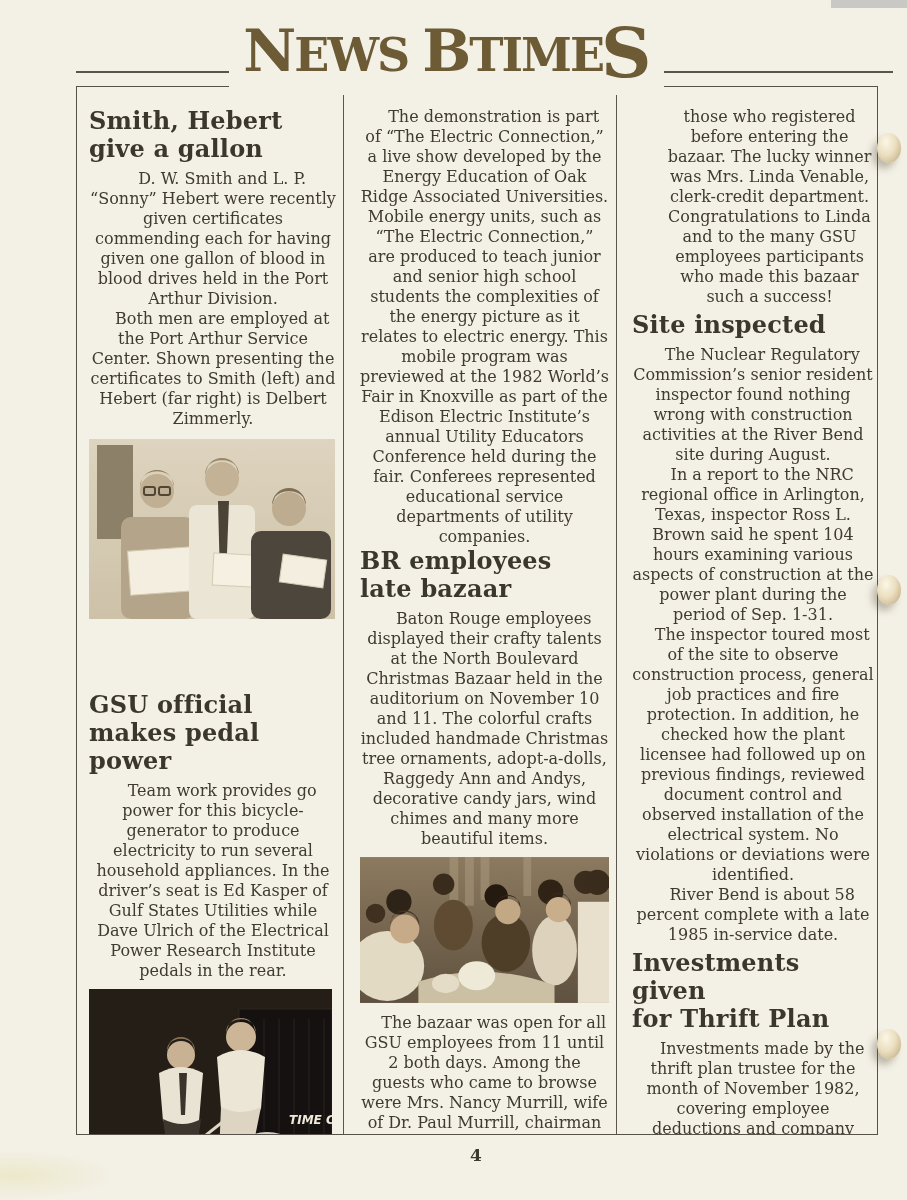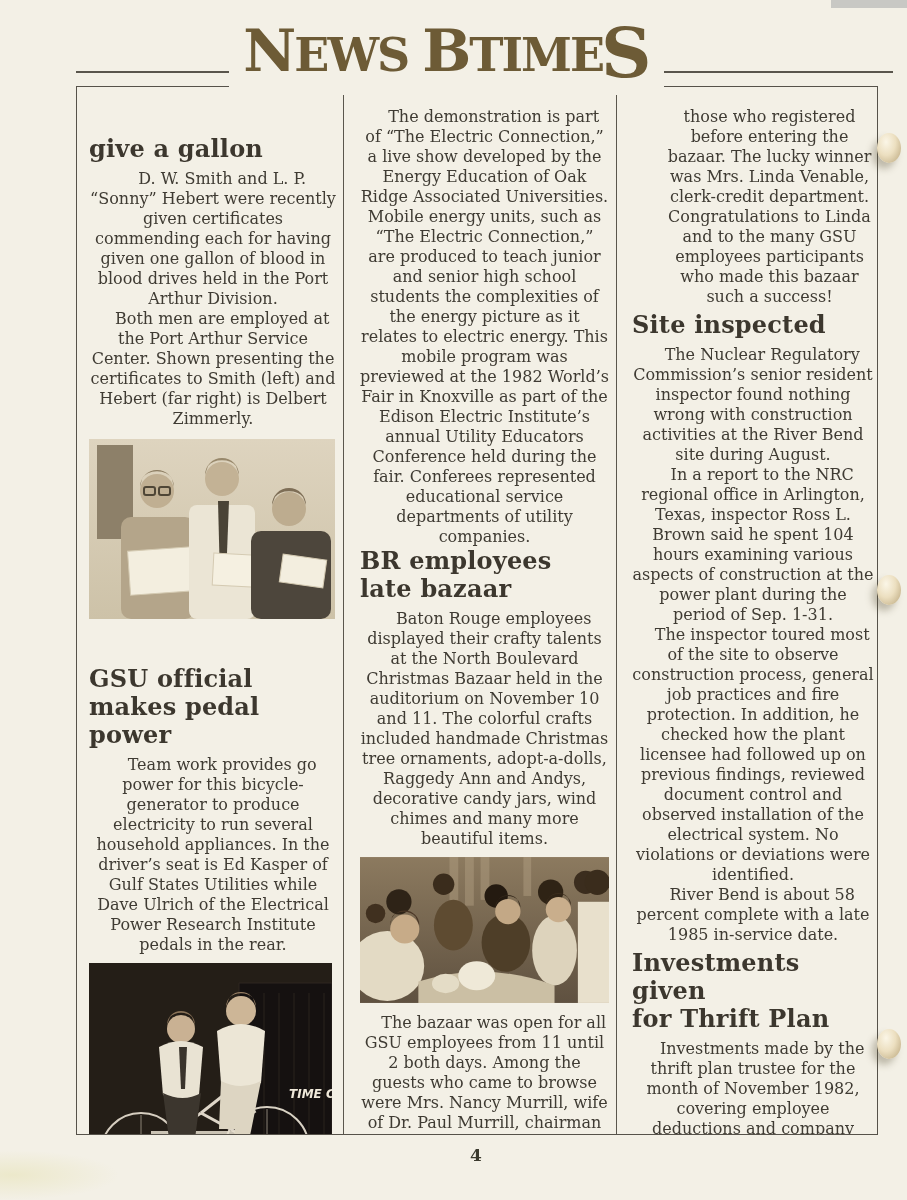--- a/index.html
+++ b/index.html
@@ -37,21 +37,21 @@
   .col2{width:272px;padding:20px 7px 0 16px;}
   .col3{width:260px;padding:20px 3px 0 15px;}
   .divider{width:1px;background:#5a564d;}
   h2{
     font-size:24px;line-height:28px;margin:0;
     font-weight:bold;color:#3c372e;letter-spacing:.2px;
   }
   p{font-size:16px;line-height:20px;margin:0;text-indent:1.15em;text-align:center;}
   p.noindent{text-indent:0;margin-left:33px;}
   .gap-s{margin-top:6px;}
-  .gap-h1{margin-top:46px;}
+  .gap-h1{margin-top:72px;}
   .gap-h2{}
   .gap-h3{margin-top:4px;}
   figure{margin:0;padding:0;line-height:0;}
   .photo1{margin-top:10px;}
   .photo2{margin-top:8px;}
   .photo3{margin-top:6px;margin-bottom:8px;}
   
   .bead{
     position:absolute;width:24px;height:30px;border-radius:50%;
     background:radial-gradient(ellipse at 38% 30%, #fbf6e7 0%, #ecdfc0 45%, #c6b48d 85%, #a99771 100%);
@@ -73,21 +73,21 @@
 
 <div class="masthead-rule"></div>
 <div class="masthead">
   <span class="logo-wrap"><span class="logo-seg seg-lg">N</span><span class="logo-seg seg-sm">EWS</span><span class="logo-seg seg-lg seg-b">B</span><span class="logo-seg seg-sm">TIME</span><span class="logo-seg seg-xl">S</span></span>
 </div>
 
 <div class="content-box">
 
   <div class="col col1">
     <h2>
-      <br>
+      <span>Smith, Hebert</span><br>
       <span>give a gallon</span>
     </h2>
     <p class="gap-s">D. W. Smith and L. P. “Sonny” Hebert were recently given certificates commending each for having given one gallon of blood in blood drives held in the Port Arthur Division.</p>
     <p>Both men are employed at the Port Arthur Service Center. Shown presenting the certificates to Smith (left) and Hebert (far right) is Delbert Zimmerly.</p>
 
     <figure class="photo1">
       <svg width="246" height="180" viewBox="0 0 246 180" xmlns="http://www.w3.org/2000/svg">
         <defs>
           <linearGradient id="g1" x1="0" y1="0" x2="0" y2="1">
             <stop offset="0" stop-color="#ded4bf"></stop>

